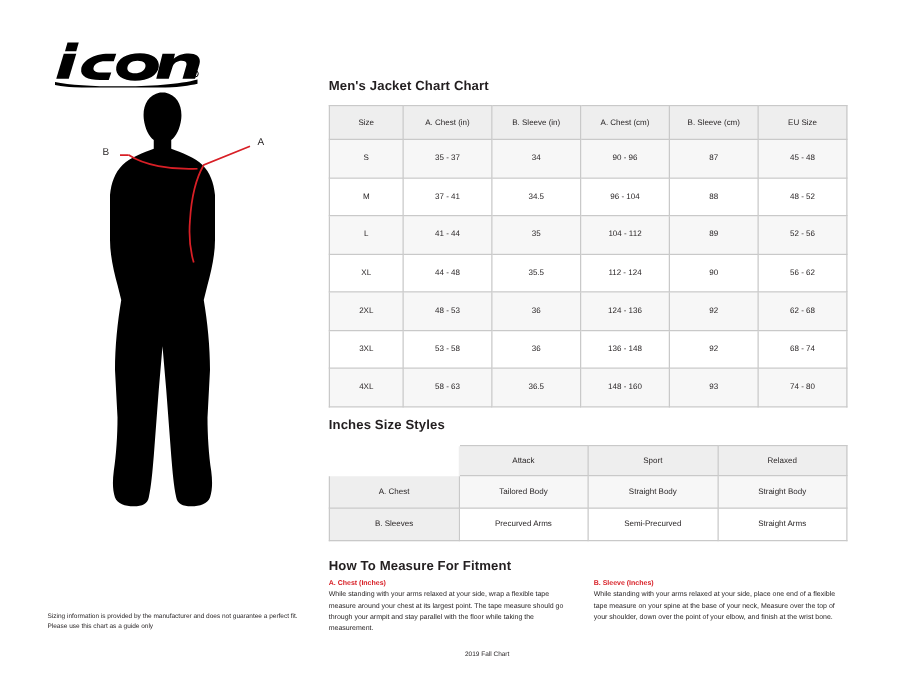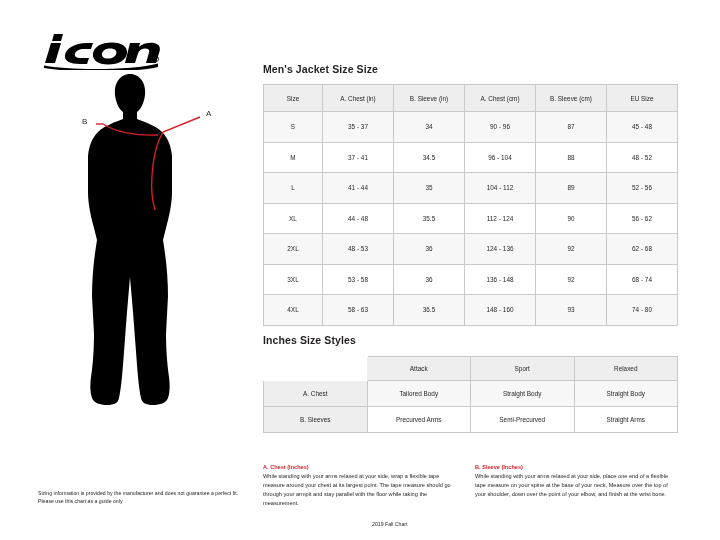--- a/index.html
+++ b/index.html
@@ -230,21 +230,21 @@
         <text x="146" y="44" fill="#231f20" font-size="8" font-family="Liberation Sans, sans-serif">A</text>
         <text x="22" y="52" fill="#231f20" font-size="8" font-family="Liberation Sans, sans-serif">B</text>
       </svg>
     </div>
 
     <div class="disclaimer">Sizing information is provided by the manufacturer and does not guarantee a perfect fit. Please use this chart as a guide only</div>
   </div>
 
   <div class="right-col">
 
-    <div class="section-title" id="main-title">Men's Jacket Size Size</div>
+    <div class="section-title" id="main-title">Men's Jacket Chart Chart</div>
 
     <table id="size-chart-table">
       <thead>
         <tr>
           <th class="col-size">Size</th>
           <th>A. Chest (in)</th>
           <th>B. Sleeve (in)</th>
           <th>A. Chest (cm)</th>
           <th>B. Sleeve (cm)</th>
           <th>EU Size</th>
@@ -330,20 +330,21 @@
         </tr>
         <tr>
           <td class="rowhead">B. Sleeves</td>
           <td class="cell">Precurved Arms</td>
           <td class="cell">Semi-Precurved</td>
           <td class="cell">Straight Arms</td>
         </tr>
       </tbody>
     </table>
 
+    <div class="section-title" id="howto-title">How To Measure For Fitment</div>
 
     <div class="howto-cols">
       <div class="howto-col">
         <div class="howto-head">A. Chest (Inches)</div>
         <div class="howto-body">While standing with your arms relaxed at your side, wrap a flexible tape measure around your chest at its largest point. The tape measure should go through your armpit and stay parallel with the floor while taking the measurement.</div>
       </div>
       <div class="howto-col">
         <div class="howto-head">B. Sleeve (Inches)</div>
         <div class="howto-body">While standing with your arms relaxed at your side, place one end of a flexible tape measure on your spine at the base of your neck, Measure over the top of your shoulder, down over the point of your elbow, and finish at the wrist bone.</div>
       </div>

